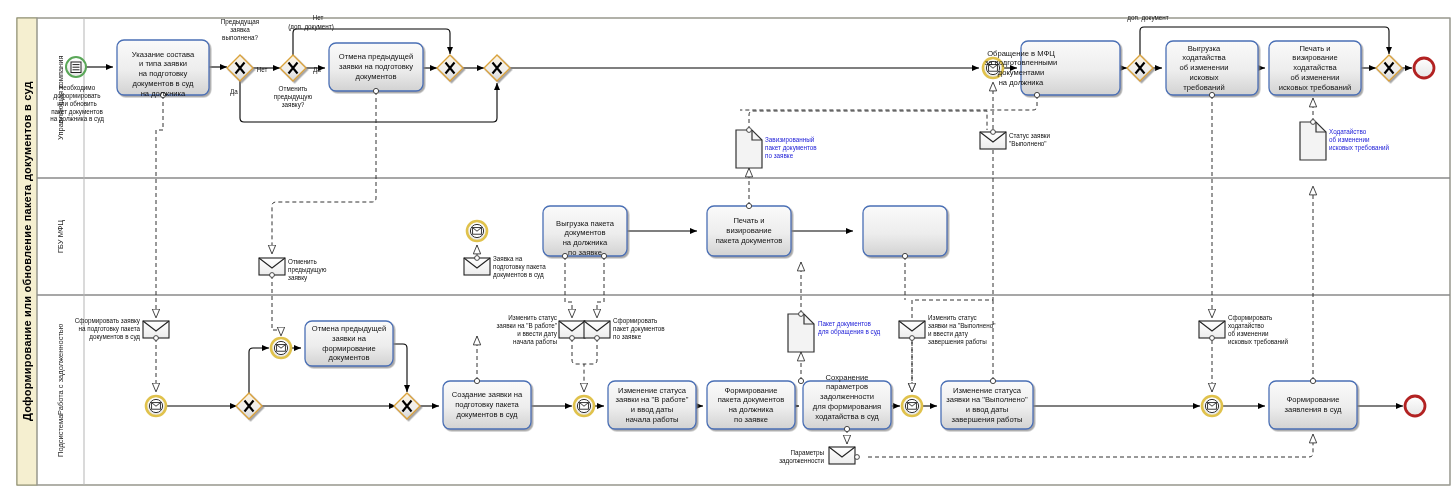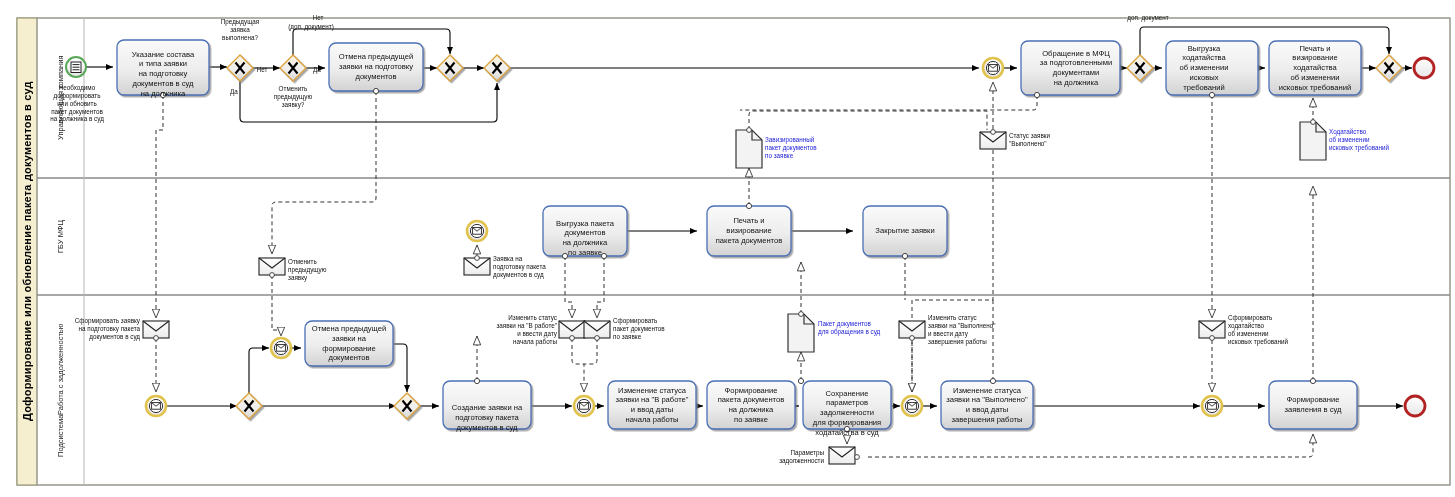--- a/index.html
+++ b/index.html
@@ -411,33 +411,32 @@
   <div class="laneTitle" style="left:37px;top:18px;width:47px;height:160px;">Управляющая компания</div>
   <div class="laneTitle" style="left:37px;top:178px;width:47px;height:117px;">ГБУ МФЦ</div>
   <div class="laneTitle" style="left:37px;top:295px;width:47px;height:190px;">
     <span>Подсистема</span>
     <span style="width:4px"></span>
     <span>Работа с задолженностью</span>
   </div>
 
   <div class="taskLbl" style="left:117px;top:40px;width:92px;height:68px;">Указание состава<br>и типа заявки<br>на подготовку<br>документов в суд<br>на должника</div>
   <div class="taskLbl" style="left:329px;top:43px;width:94px;height:48px;">Отмена предыдущей<br>заявки на подготовку<br>документов</div>
-  <div class="taskLbl" style="left:1021px;top:41px;width:110px;height:54px;">Обращение в МФЦ<br>за подготовленными<br>документами<br>на должника</div>
+  <div class="taskLbl" style="left:966px;top:41px;width:110px;height:54px;">Обращение в МФЦ<br>за подготовленными<br>документами<br>на должника</div>
   <div class="taskLbl" style="left:1166px;top:41px;width:76px;height:54px;">Выгрузка<br>ходатайства<br>об изменении<br>исковых требований</div>
   <div class="taskLbl" style="left:1269px;top:41px;width:92px;height:54px;">Печать и<br>визирование<br>ходатайства<br>об изменении<br>исковых требований</div>
 
   <div class="taskLbl" style="left:543px;top:206px;width:84px;height:64px;">Выгрузка пакета<br>документов<br>на должника<br>по заявке</div>
   <div class="taskLbl" style="left:707px;top:206px;width:84px;height:50px;">Печать и<br>визирование<br>пакета документов</div>
-  <div class="taskLbl" style="left:863px;top:206px;width:84px;height:50px;">Закрытие заявки</div>
 
   <div class="taskLbl" style="left:305px;top:321px;width:88px;height:45px;">Отмена предыдущей<br>заявки на<br>формирование<br>документов</div>
-  <div class="taskLbl" style="left:443px;top:381px;width:88px;height:48px;margin-top:13px;">Создание заявки на<br>подготовку пакета<br>документов в суд</div>
+  <div class="taskLbl" style="left:443px;top:381px;width:88px;height:48px;">Создание заявки на<br>подготовку пакета<br>документов в суд</div>
   <div class="taskLbl" style="left:606px;top:381px;width:92px;height:48px;">Изменение статуса<br>заявки на "В работе"<br>и ввод даты<br>начала работы</div>
   <div class="taskLbl" style="left:707px;top:381px;width:88px;height:48px;">Формирование<br>пакета документов<br>на должника<br>по заявке</div>
-  <div class="taskLbl" style="left:801px;top:381px;width:92px;height:32px;margin-top:16px;">Сохранение<br>параметров<br>задолженности<br>для формирования<br>ходатайства в суд</div>
+  <div class="taskLbl" style="left:801px;top:381px;width:92px;height:32px;">Сохранение<br>параметров<br>задолженности<br>для формирования<br>ходатайства в суд</div>
   <div class="taskLbl" style="left:939px;top:381px;width:96px;height:48px;">Изменение статуса<br>заявки на "Выполнено"<br>и ввод даты<br>завершения работы</div>
   <div class="taskLbl" style="left:1269px;top:381px;width:88px;height:48px;">Формирование<br>заявления в суд</div>
 
   <div class="annot" style="left:36px;top:84px;width:82px;">Необходимо<br>доформировать<br>или обновить<br>пакет документов<br>на должника в суд</div>
 
   <div class="annot" style="left:205px;top:18px;width:70px;">Предыдущая<br>заявка<br>выполнена?</div>
   <div class="annot" style="left:259px;top:85px;width:68px;">Отменить<br>предыдущую<br>заявку?</div>
 
   <div class="flowlbl" style="left:254px;top:66px;width:16px;">Нет</div>
   <div class="flowlbl" style="left:226px;top:88px;width:16px;">Да</div>

